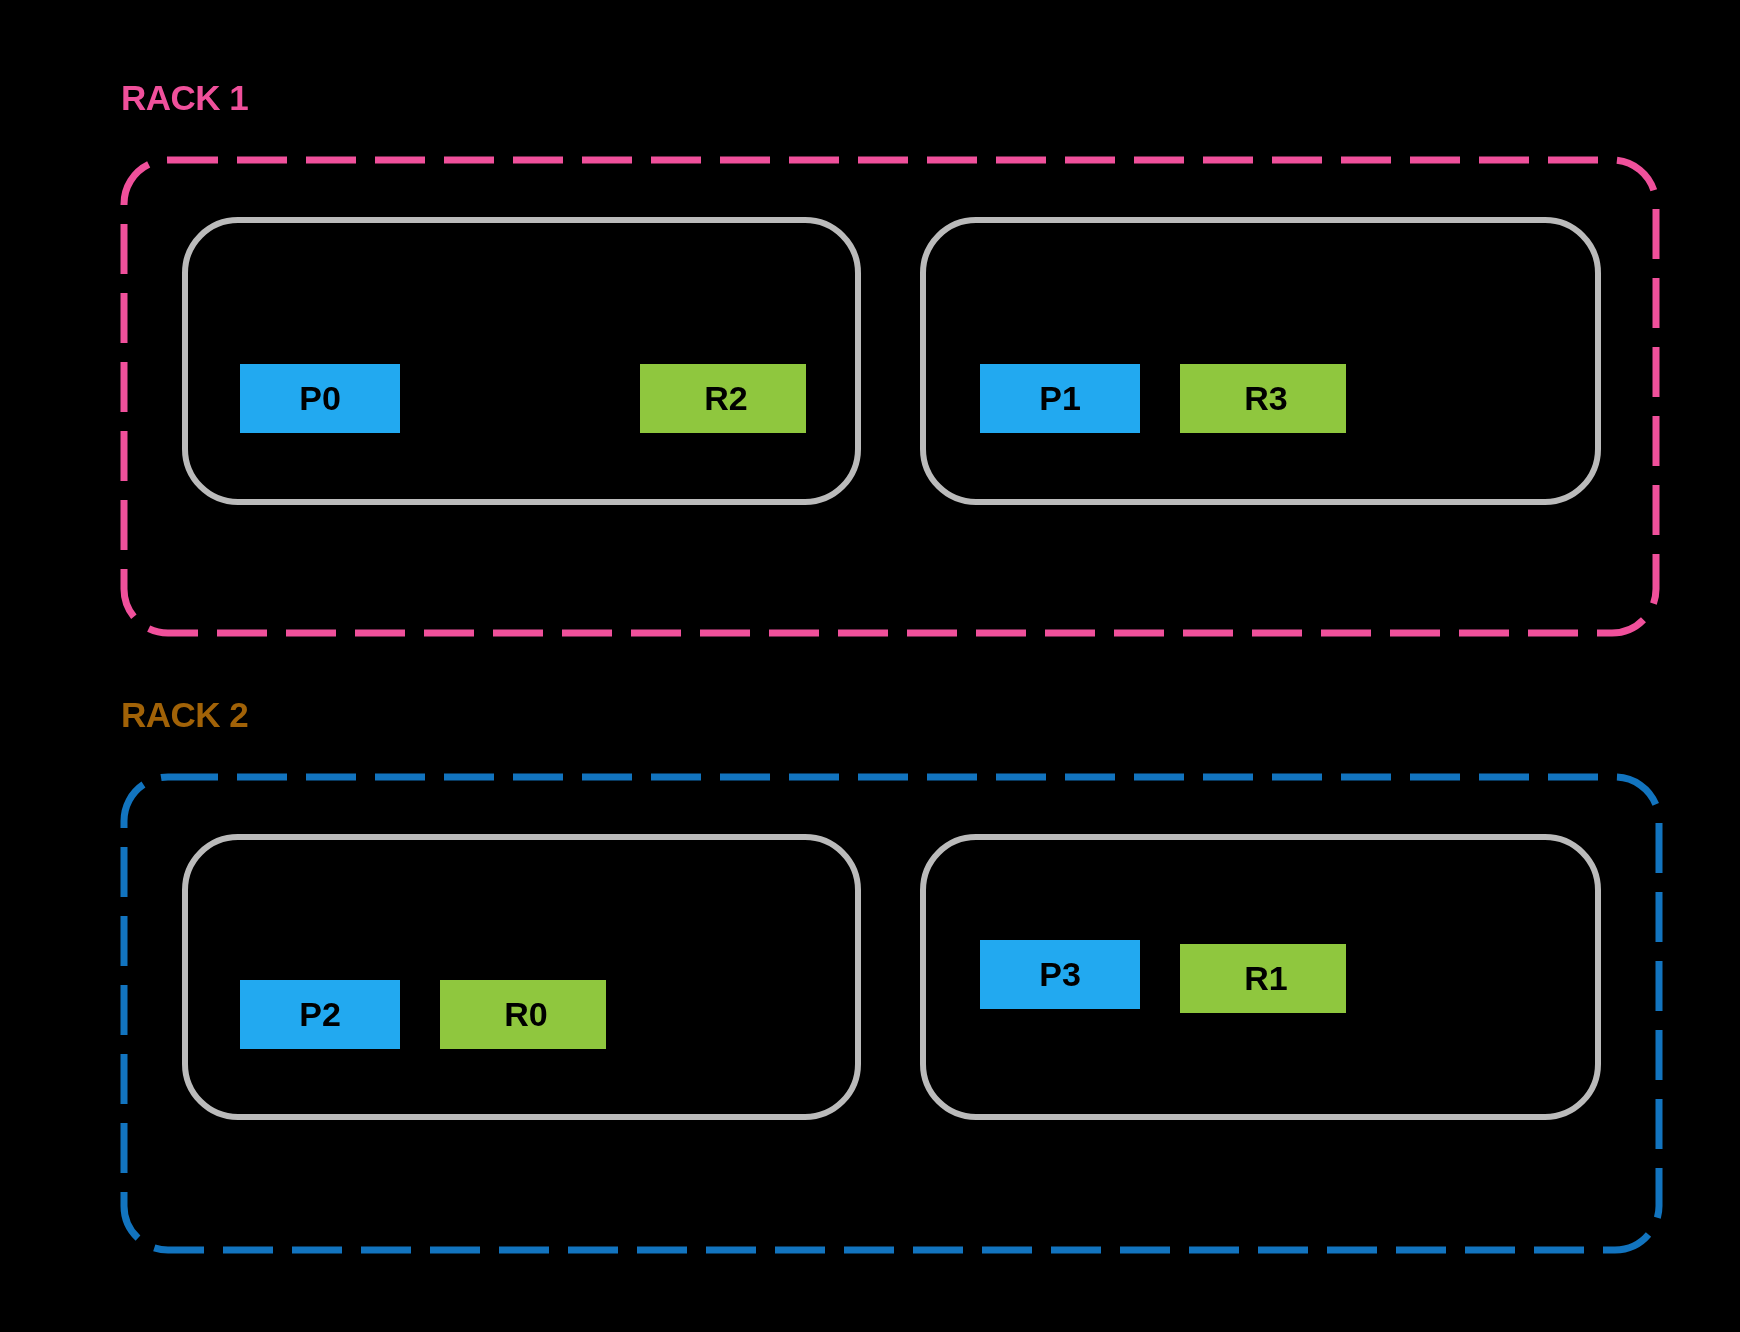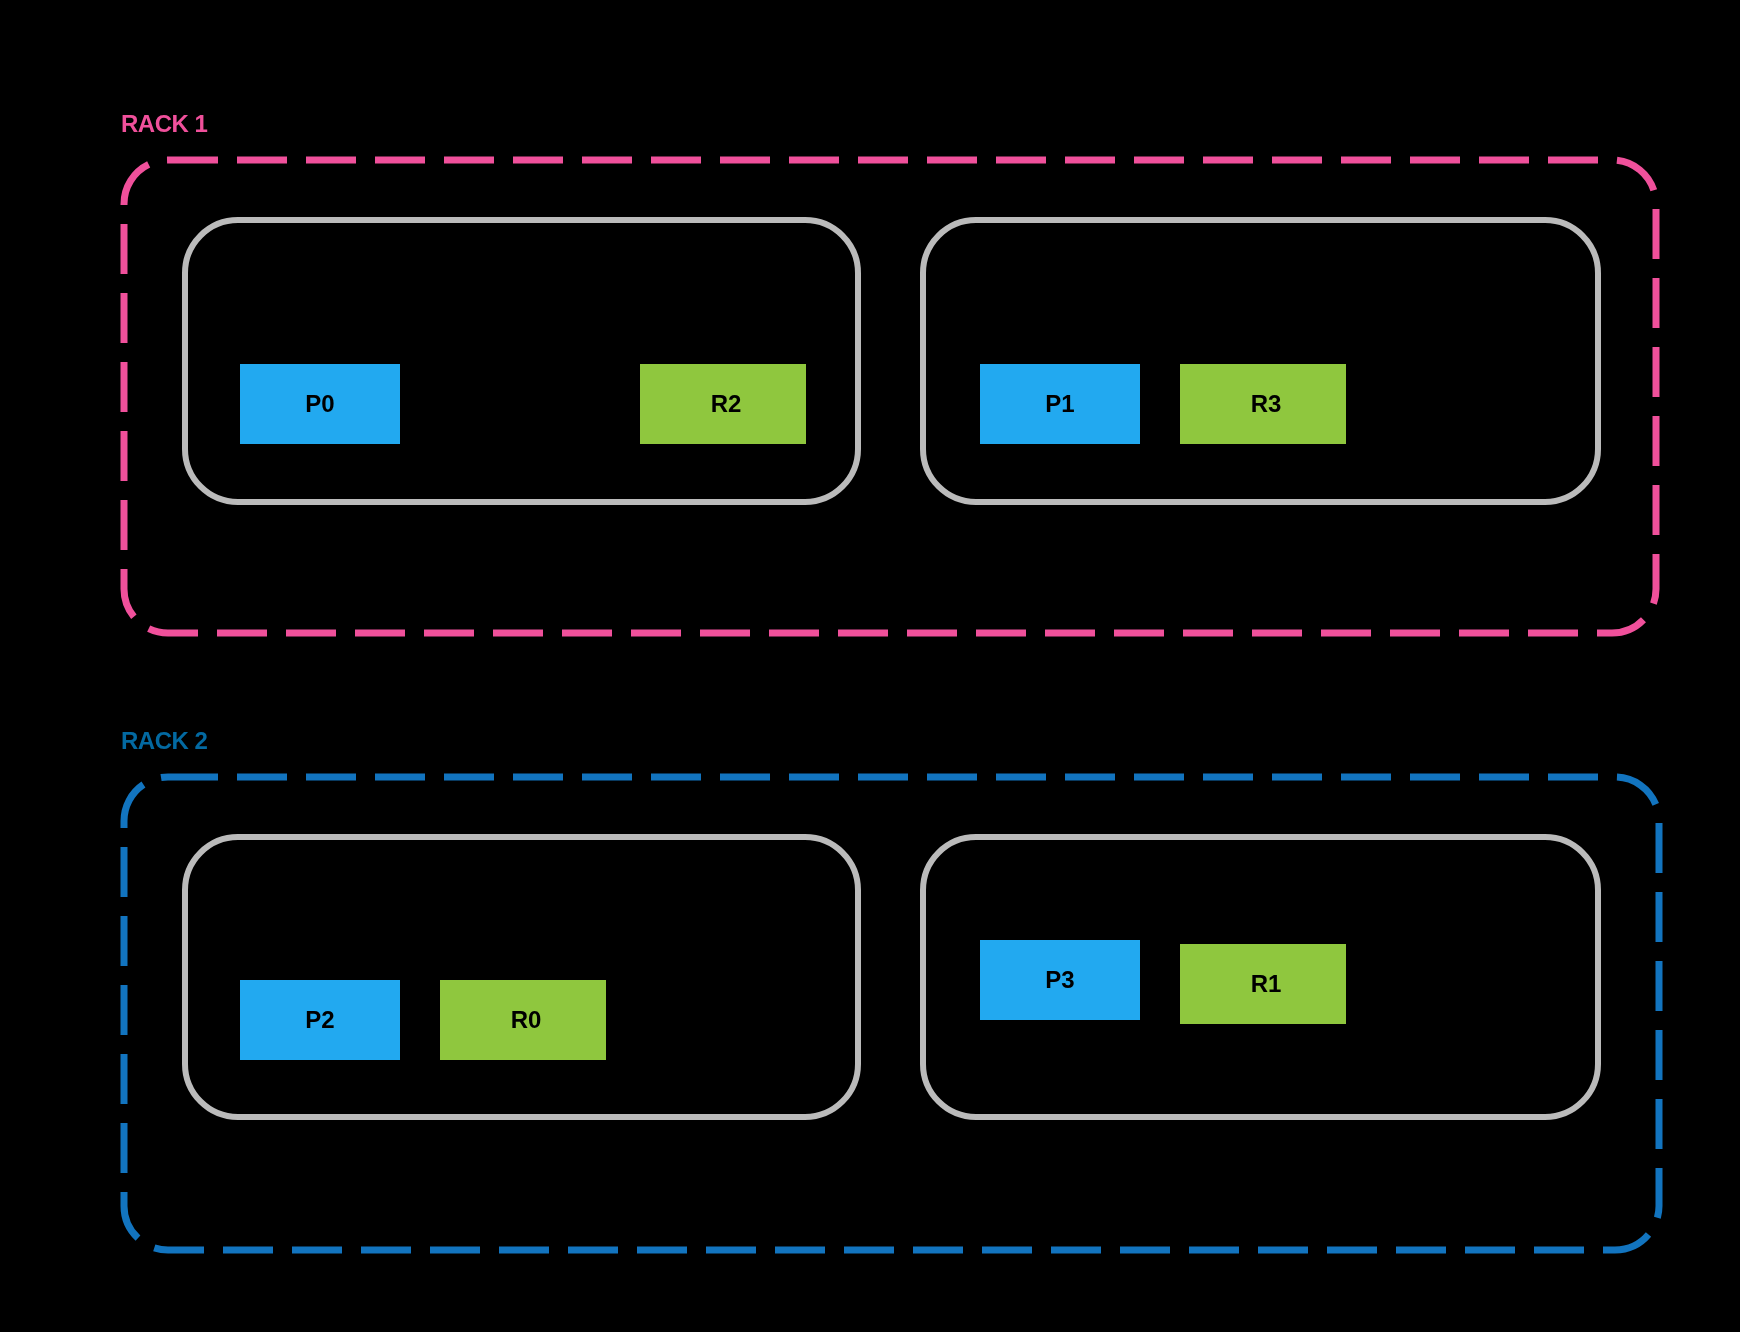--- a/index.html
+++ b/index.html
@@ -1,36 +1,35 @@
 <!DOCTYPE html>
 <html><head>
 <meta charset="utf-8">
 <style>
   html,body{margin:0;padding:0;background:#000000;}
   .stage{
     position:relative;width:1740px;height:1332px;background:#000000;overflow:hidden;
     font-family:"Liberation Sans",sans-serif;
   }
   .rack-label{
-    position:absolute;font-weight:700;font-size:24px;line-height:1;letter-spacing:-0.5px;
+    position:absolute;font-weight:700;font-size:35px;line-height:1;letter-spacing:-0.5px;
     white-space:nowrap;
-    margin-top:32px;
   }
   .rack-label.pink{color:#F0509B;left:121px;top:80px;}
-  .rack-label.blue{color:#0369a1;left:121px;top:697px;}
+  .rack-label.blue{color:#a16207;left:121px;top:697px;}
   svg.rack-border{position:absolute;display:block;}
   svg.rack-border rect{fill:none;stroke-width:7;stroke-dasharray:50 19;stroke-linecap:butt;}
   .node{
     position:absolute;border:6px solid #BBBBBB;border-radius:56px;
     box-sizing:border-box;background:transparent;
   }
   .slot{
-    position:absolute;width:160px;height:80px;
+    position:absolute;width:160px;height:69px;
     display:flex;align-items:center;justify-content:center;
-    font-weight:700;font-size:24px;color:#000000;letter-spacing:0;
+    font-weight:700;font-size:34px;color:#000000;letter-spacing:0;
   }
   .slot.blue{background:#22A9F0;}
   .slot.green{background:#8FC73E;padding-left:6px;}
 </style>
 </head>
 <body>
 
 <div class="stage">
 
   <div class="rack-label pink">RACK 1</div>

